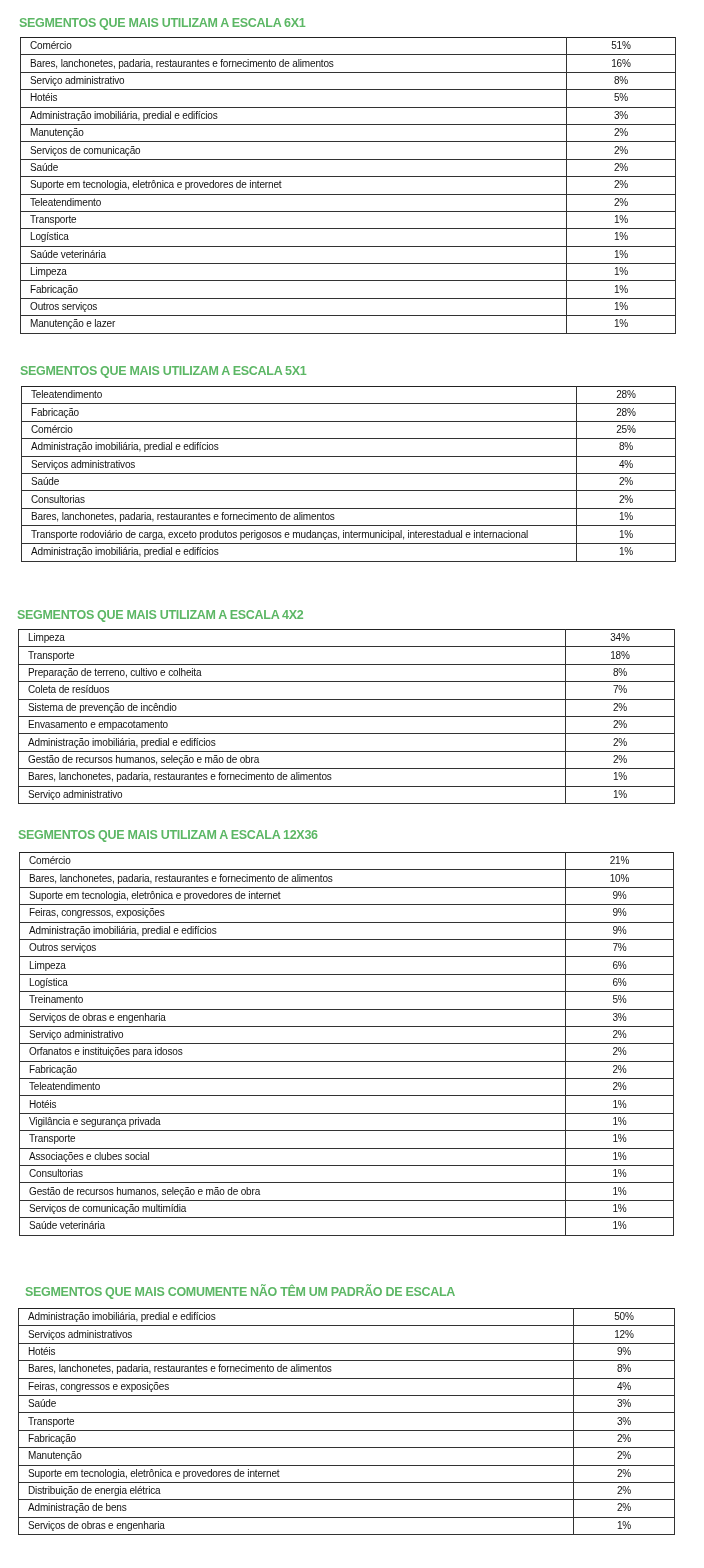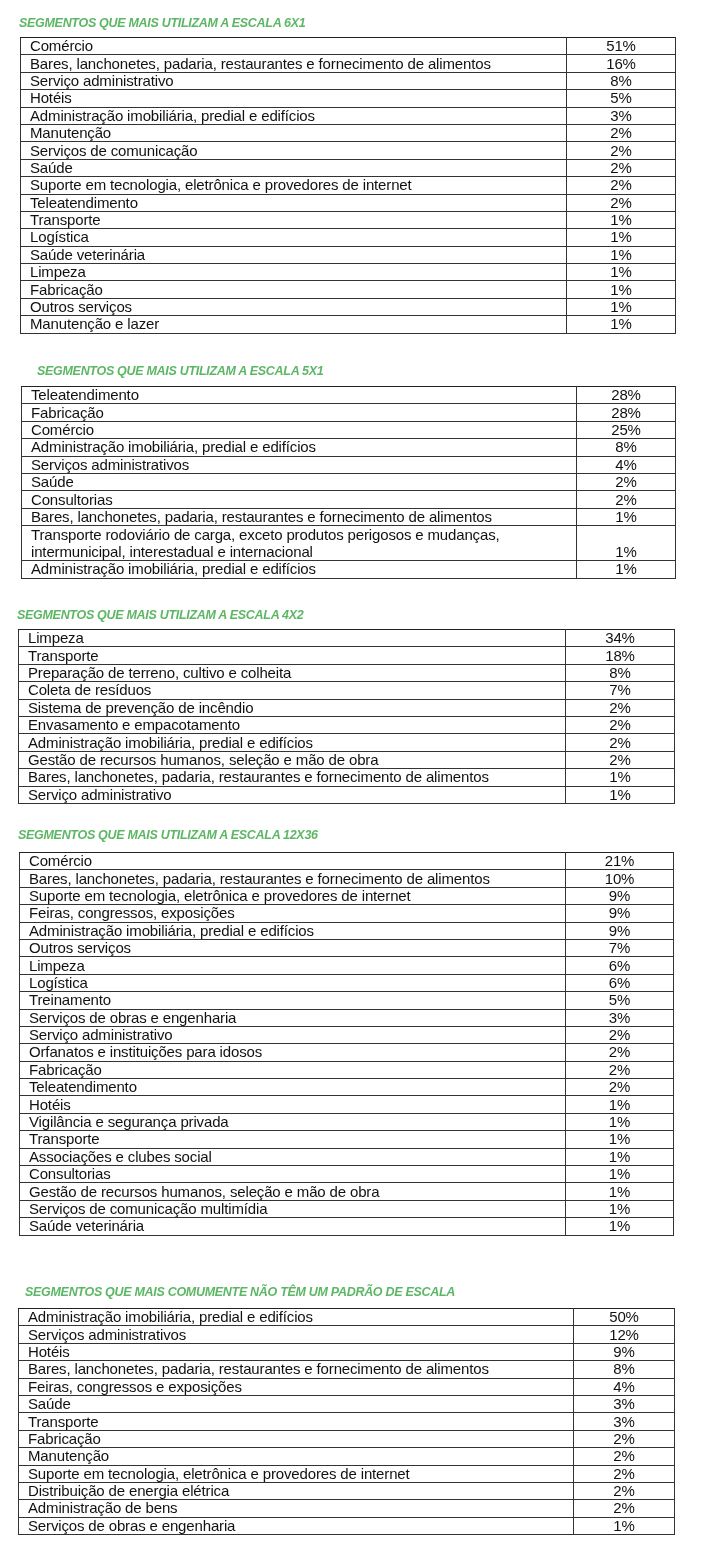--- a/index.html
+++ b/index.html
@@ -6,26 +6,25 @@
     body {
       width: 704px; height: 1568px; position: relative; overflow: hidden;
       font-family: "Liberation Sans", sans-serif; color: #111;
     }
     .title {
       position: absolute; left: 19px;
       font-family: "Liberation Sans", sans-serif;
       font-weight: bold; font-size: 12.5px; letter-spacing: -0.3px;
       color: #5cb765;
       white-space: nowrap;
-      font-style: italic;
     }
     table {
       position: absolute;
       border-collapse: collapse;
-      font-size: 15px; letter-spacing: -0.15px;
+      font-size: 10px; letter-spacing: -0.15px;
       table-layout: fixed;
       padding-left: 12px;
     }
     td {
       border: 1px solid #333;
       padding: 0 0 0 9px;
       height: 16.4px;
       line-height: 16px;
       white-space: nowrap;
       overflow: hidden;
@@ -110,21 +109,21 @@
         <td>Outros serviços</td>
         <td class="val">1%</td>
       </tr>
       <tr>
         <td>Manutenção e lazer</td>
         <td class="val">1%</td>
       </tr>
     </tbody>
 </table>
 
-<div class="title" style="top:364px; left:20px;margin-left:17px;">SEGMENTOS QUE MAIS UTILIZAM A ESCALA 5X1</div>
+<div class="title" style="top:364px; left:20px;">SEGMENTOS QUE MAIS UTILIZAM A ESCALA 5X1</div>
 <table id="t1" style="left:21px; top:386px; width:654px;">
   <colgroup>
       <col style="width:555px">
       <col style="width:99px">
     </colgroup>
   <tbody>
       <tr>
         <td>Teleatendimento</td>
         <td class="val">28%</td>
       </tr>

